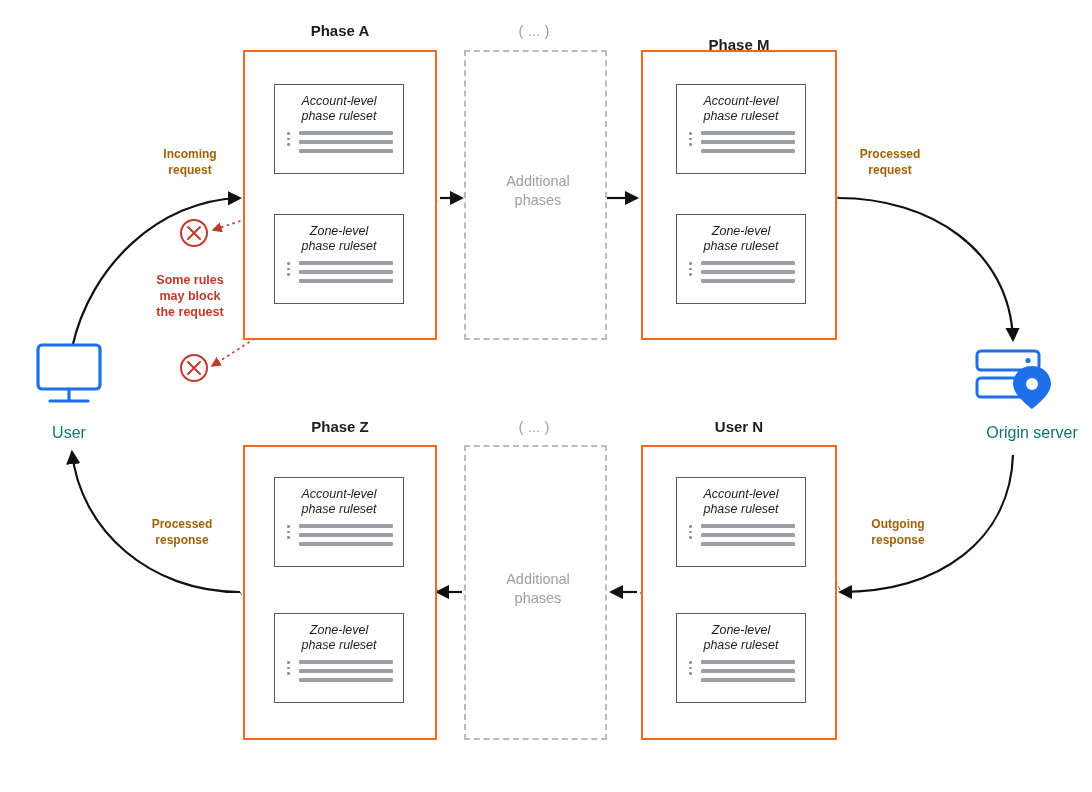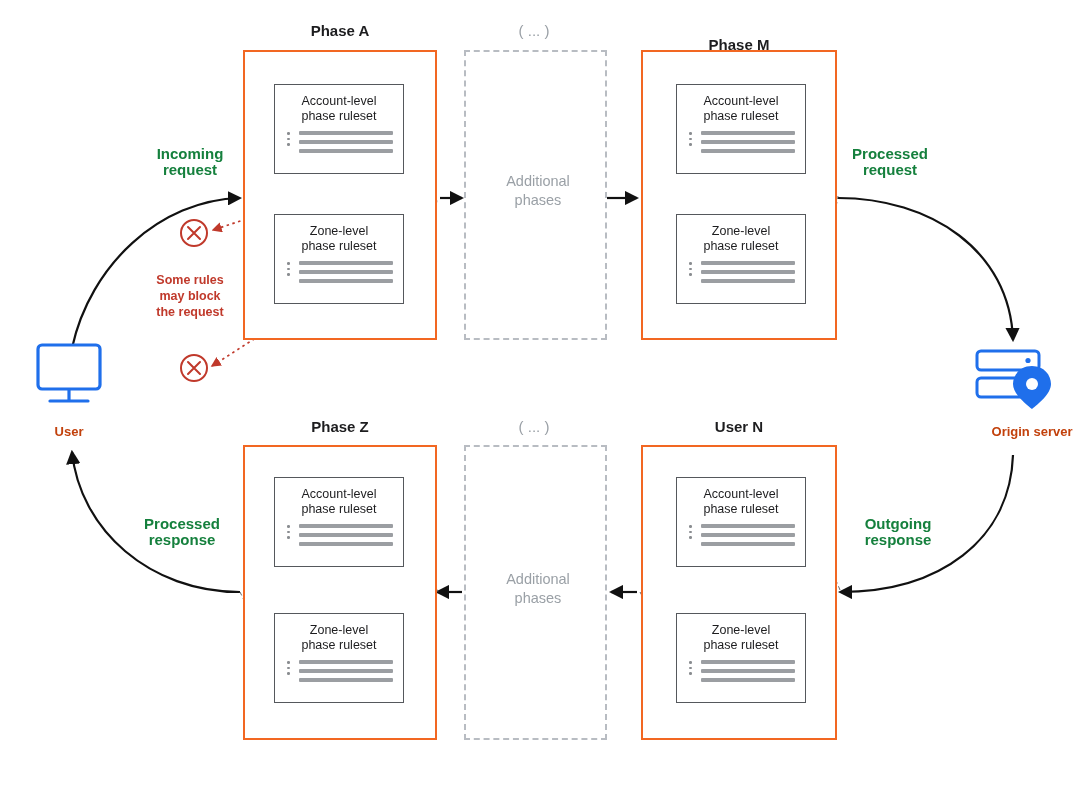--- a/index.html
+++ b/index.html
@@ -47,20 +47,21 @@
   }
   .phase-box.dashed {
     border: 2px dashed #b8bcc2;
   }
   .ruleset {
     position: absolute;
     border: 1.2px solid #55585c;
     background: #ffffff;
     box-sizing: border-box;
     padding: 9px 10px 8px 10px;
+    font-style: italic;
   }
   .ruleset .rs-label {
     font-size: 12.5px;
     line-height: 15px;
     color: #1d1d1f;
     text-align: center;
     white-space: pre-line;
   }
   .rs-lines {
     margin-top: 7px;
@@ -94,41 +95,41 @@
     position: absolute;
     width: 160px;
     text-align: center;
     font-size: 14.5px;
     line-height: 19px;
     color: #9aa0a6;
     white-space: pre-line;
   }
   .flow-label {
     position: absolute;
-    font-size: 15px;
+    font-size: 12px;
     font-weight: bold;
     line-height: 16px;
-    color: #15803d;
+    color: #a16207;
     text-align: center;
     white-space: pre-line;
   }
   .block-note {
     position: absolute;
     font-size: 12.5px;
     font-weight: bold;
     line-height: 16px;
     color: #c0392b;
     text-align: center;
     white-space: pre-line;
   }
   .node-label {
     position: absolute;
-    font-size: 13px;
-    font-weight: bold;
-    color: #c2410c;
+    font-size: 16px;
+    font-weight: normal;
+    color: #0f766e;
     text-align: center;
   }
 </style>
 </head>
 <body>
 
 <div id="canvas">
 
   <svg id="wires" viewBox="0 0 1092 792">
     <defs>

